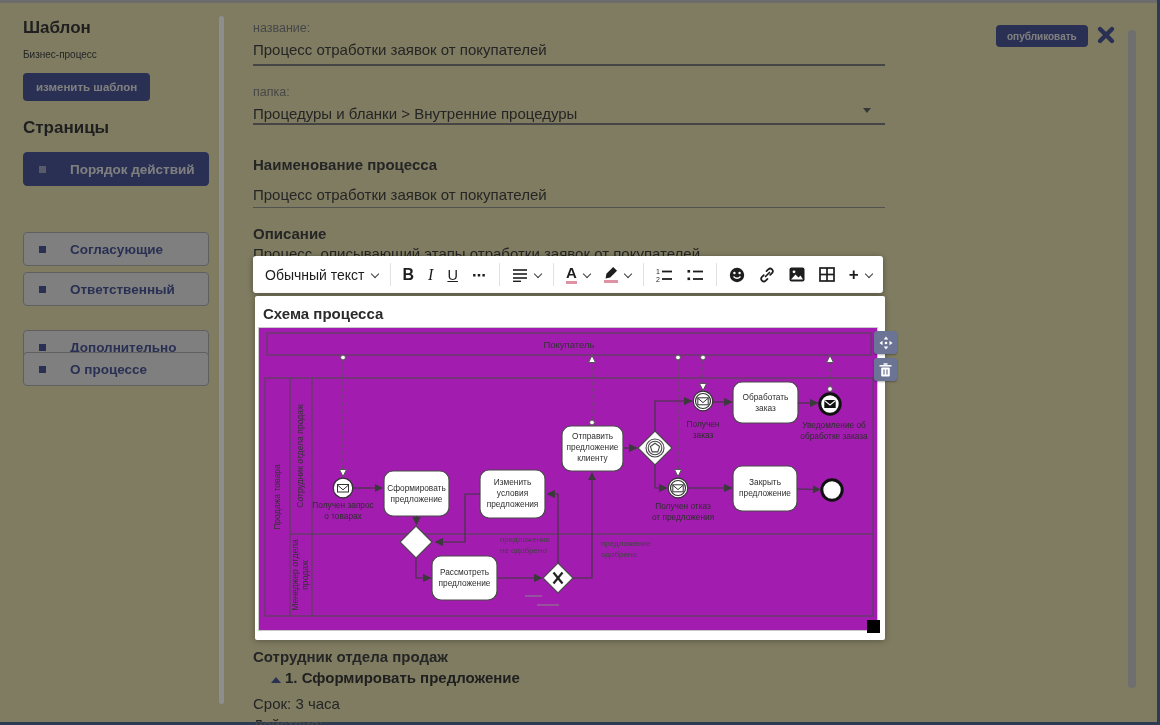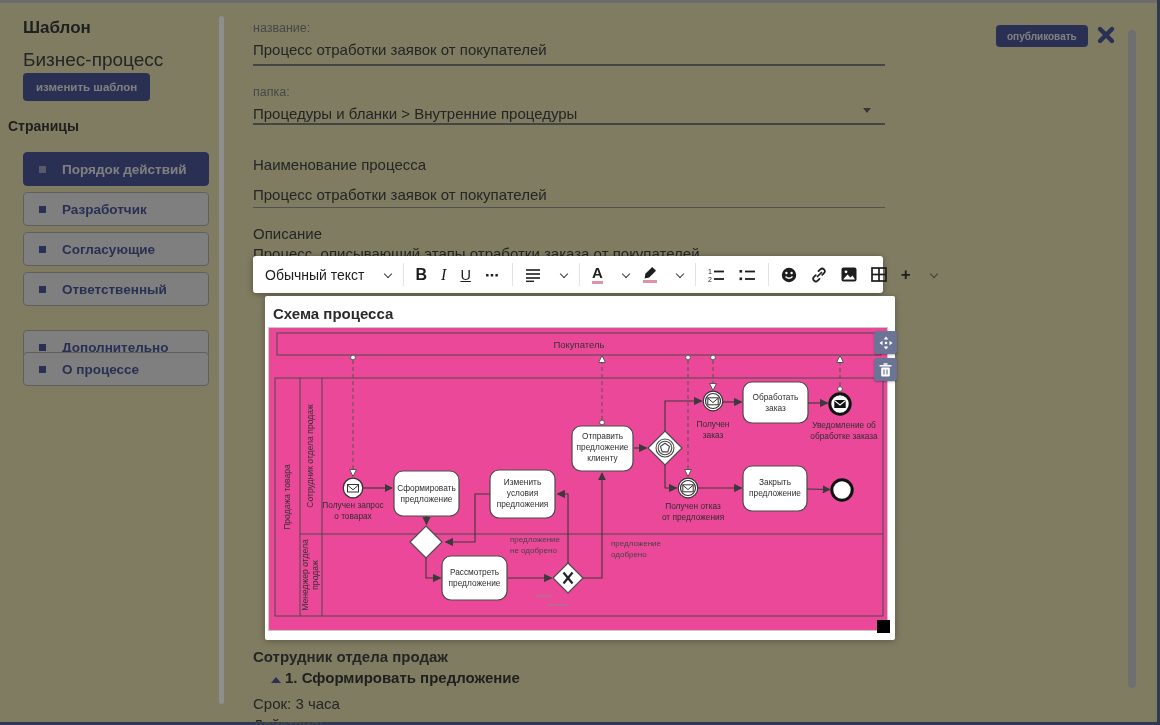--- a/index.html
+++ b/index.html
@@ -8,72 +8,72 @@
   .stage *{box-sizing:border-box;}
   .app{position:absolute;left:0;top:0;width:1157px;height:722px;background:#fef9c3;}
   .abs{position:absolute;}
   .top-shade{position:absolute;left:0;top:0;width:1157px;height:3px;background:#d9d9d9;}
 
   
   .overlay{position:absolute;left:0;top:0;width:1157px;height:722px;background:rgba(0,0,0,0.5);z-index:10;}
 
   
   .sb-title{left:23px;top:18px;font-size:17px;font-weight:bold;color:#3f3f3f;}
-  .sb-sub{left:23px;top:49px;font-size:19px;color:#4a4a4a;}
+  .sb-sub{left:23px;top:49px;font-size:10px;color:#4a4a4a;}
   .sb-btn{left:23px;top:73px;height:28px;padding:0 13px;background:#5560a6;color:#fff;border-radius:4px;
           display:flex;align-items:center;font-size:11.5px;font-weight:bold;cursor:pointer;}
-  .sb-pages{left:8px;top:118px;font-size:14px;font-weight:bold;color:#3f3f3f;}
+  .sb-pages{left:23px;top:118px;font-size:17px;font-weight:bold;color:#3f3f3f;}
   .sb-item{left:23px;width:186px;height:34px;border:1px solid #bfbfc4;border-radius:4px;background:#fff;
-           display:flex;align-items:center;padding-left:15px;gap:16px;font-size:13.5px;font-weight:bold;
+           display:flex;align-items:center;padding-left:15px;gap:24px;font-size:13.5px;font-weight:bold;
            color:#5560a6;cursor:pointer;}
   .sb-item .bullet{width:7px;height:7px;background:#5560a6;flex:0 0 auto;}
   .sb-item.active{background:#5560a6;border-color:#5560a6;color:#fff;}
   .sb-item.active .bullet{background:rgba(255,255,255,0.55);}
   .sb-scroll{left:219px;top:16px;width:5px;height:688px;border-radius:3px;background:#8e8e8e;z-index:15;}
 
   
   .f-label{font-size:12.5px;color:#8f8f8f;}
   .f-value{font-size:15px;color:#4a4a4a;}
   .f-line{height:2px;background:#8a8a8a;width:632px;left:253px;}
   .f-line.thin{height:1px;background:#a2a2a2;}
-  .f-h{font-size:15px;font-weight:normal;color:#4a4a4a;}
+  .f-h{font-size:15px;font-weight:bold;color:#4a4a4a;}
   .dd-caret{width:0;height:0;border-left:4.5px solid transparent;border-right:4.5px solid transparent;
             border-top:5.5px solid #6e6e6e;}
 
   
   .publish{left:996px;top:25px;height:22px;padding:0 11px;background:#5560a6;border-radius:4px;color:#fff;
            font-size:10px;font-weight:bold;display:flex;align-items:center;cursor:pointer;}
   .close-x{left:1095px;top:24px;width:22px;height:22px;cursor:pointer;}
 
   
   .main-scroll{left:1128px;top:30px;width:8px;height:658px;border-radius:4px;background:#6f6f6f;z-index:15;}
 
   
   .toolbar{left:253px;top:256px;width:630px;height:37px;background:#fff;border-radius:3px;z-index:20;
            box-shadow:0 1px 6px rgba(0,0,0,0.35);display:flex;align-items:center;padding:0 12px;color:#1d1d1d;}
   .tb-group{display:flex;align-items:center;gap:14px;}
   .tb-sep{width:1px;height:23px;background:#e2e2e2;margin:0 12px;flex:0 0 auto;}
-  .tb-btn{display:flex;align-items:center;gap:19px;cursor:pointer;white-space:nowrap;}
+  .tb-btn{display:flex;align-items:center;gap:6px;cursor:pointer;white-space:nowrap;}
   .tb-style{font-size:14px;color:#1d1d1d;}
   .tb-b{font-size:16px;font-weight:bold;}
   .tb-i{font-size:16px;font-style:italic;font-family:"Liberation Serif","DejaVu Serif",serif;}
   .tb-u{font-size:14.5px;text-decoration:underline;}
   .tb-more{font-size:14px;font-weight:bold;letter-spacing:1px;}
   .tb-A{font-size:15px;font-weight:bold;line-height:1;border-bottom:3px solid #dd93a4;padding-bottom:1px;}
   .rose-underline{border-bottom:3px solid #dd93a4;padding-bottom:1px;display:flex;}
   .tb-plus{font-size:17px;font-weight:bold;line-height:1;}
   .caret{width:7px;height:7px;position:relative;}
   .caret:before{content:"";position:absolute;left:1px;top:0;width:5px;height:5px;
                 border-right:1.6px solid #3c3c3c;border-bottom:1.6px solid #3c3c3c;transform:rotate(45deg);}
 
   
   .dg-block{left:255px;top:296px;width:630px;height:344px;background:#fff;border-radius:2px;z-index:20;
-            box-shadow:0 1px 6px rgba(0,0,0,0.3);margin-left:10px;}
+            box-shadow:0 1px 6px rgba(0,0,0,0.3);}
   .dg-title{position:absolute;left:8px;top:9px;font-size:15px;font-weight:bold;color:#2b2b2b;}
-  .img-wrap{position:absolute;left:3px;top:31px;width:620px;height:304px;border:1px solid #c9c9c9;background:#ec4899;}
+  .img-wrap{position:absolute;left:3px;top:31px;width:620px;height:304px;border:1px solid #c9c9c9;background:#a21caf;}
   .resize-handle{position:absolute;right:-3px;bottom:-3px;width:13px;height:13px;background:#000;z-index:2;}
 
   
   .img-tools{left:874px;top:331px;z-index:20;display:flex;flex-direction:column;gap:4px;}
   .tool-btn{width:23px;height:23px;border-radius:3px;background:#6b7494;display:flex;align-items:center;
             justify-content:center;cursor:pointer;box-shadow:0 1px 2px rgba(0,0,0,0.3);}
 
   
   .dt-role{left:253px;top:648px;font-size:15px;font-weight:bold;color:#4a4a4a;}
   .dt-step{left:285px;top:669px;font-size:15px;font-weight:bold;color:#3f3f3f;cursor:pointer;}
@@ -93,24 +93,20 @@
 
     <div class="abs sb-title">Шаблон</div>
     <div class="abs sb-sub">Бизнес-процесс</div>
     <div class="abs sb-btn">изменить шаблон</div>
     <div class="abs sb-pages">Страницы</div>
 
     <div class="abs sb-item active" style="top:152px">
       <span class="bullet"></span>
       <span>Порядок действий</span>
     </div>
-    <div class="abs sb-item" style="top:192px">
-      <span class="bullet"></span>
-      <span>Разработчик</span>
-    </div>
     <div class="abs sb-item" style="top:232px">
       <span class="bullet"></span>
       <span>Согласующие</span>
     </div>
     <div class="abs sb-item" style="top:272px">
       <span class="bullet"></span>
       <span>Ответственный</span>
     </div>
     <div class="abs sb-item" style="top:330px">
       <span class="bullet"></span>
@@ -128,21 +124,21 @@
     <div class="abs f-label" style="left:253px;top:85px">папка:</div>
     <div class="abs f-value" style="left:253px;top:105px">Процедуры и бланки &gt; Внутренние процедуры</div>
     <div class="abs dd-caret" style="left:863px;top:108px"></div>
     <div class="abs f-line" style="top:123px"></div>
 
     <div class="abs f-h" style="left:253px;top:156px">Наименование процесса</div>
     <div class="abs f-value" style="left:253px;top:186px">Процесс отработки заявок от покупателей</div>
     <div class="abs f-line thin" style="top:207px"></div>
 
     <div class="abs f-h" style="left:253px;top:225px">Описание</div>
-    <div class="abs f-value" style="left:253px;top:245px">Процесс, описывающий этапы отработки заказа от покупателей</div>
+    <div class="abs f-value" style="left:253px;top:245px">Процесс, описывающий этапы отработки заявок от покупателей</div>
 
     <div class="abs publish">опубликовать</div>
     <div class="abs close-x">
       <svg width="22" height="22" viewBox="0 0 22 22">
         <line x1="5" y1="5" x2="17" y2="17" stroke="#5560a6" stroke-width="4.4" stroke-linecap="round"></line>
         <line x1="17" y1="5" x2="5" y2="17" stroke="#5560a6" stroke-width="4.4" stroke-linecap="round"></line>
       </svg>
     </div>
 
     <div class="abs dt-role">Сотрудник отдела продаж</div>

